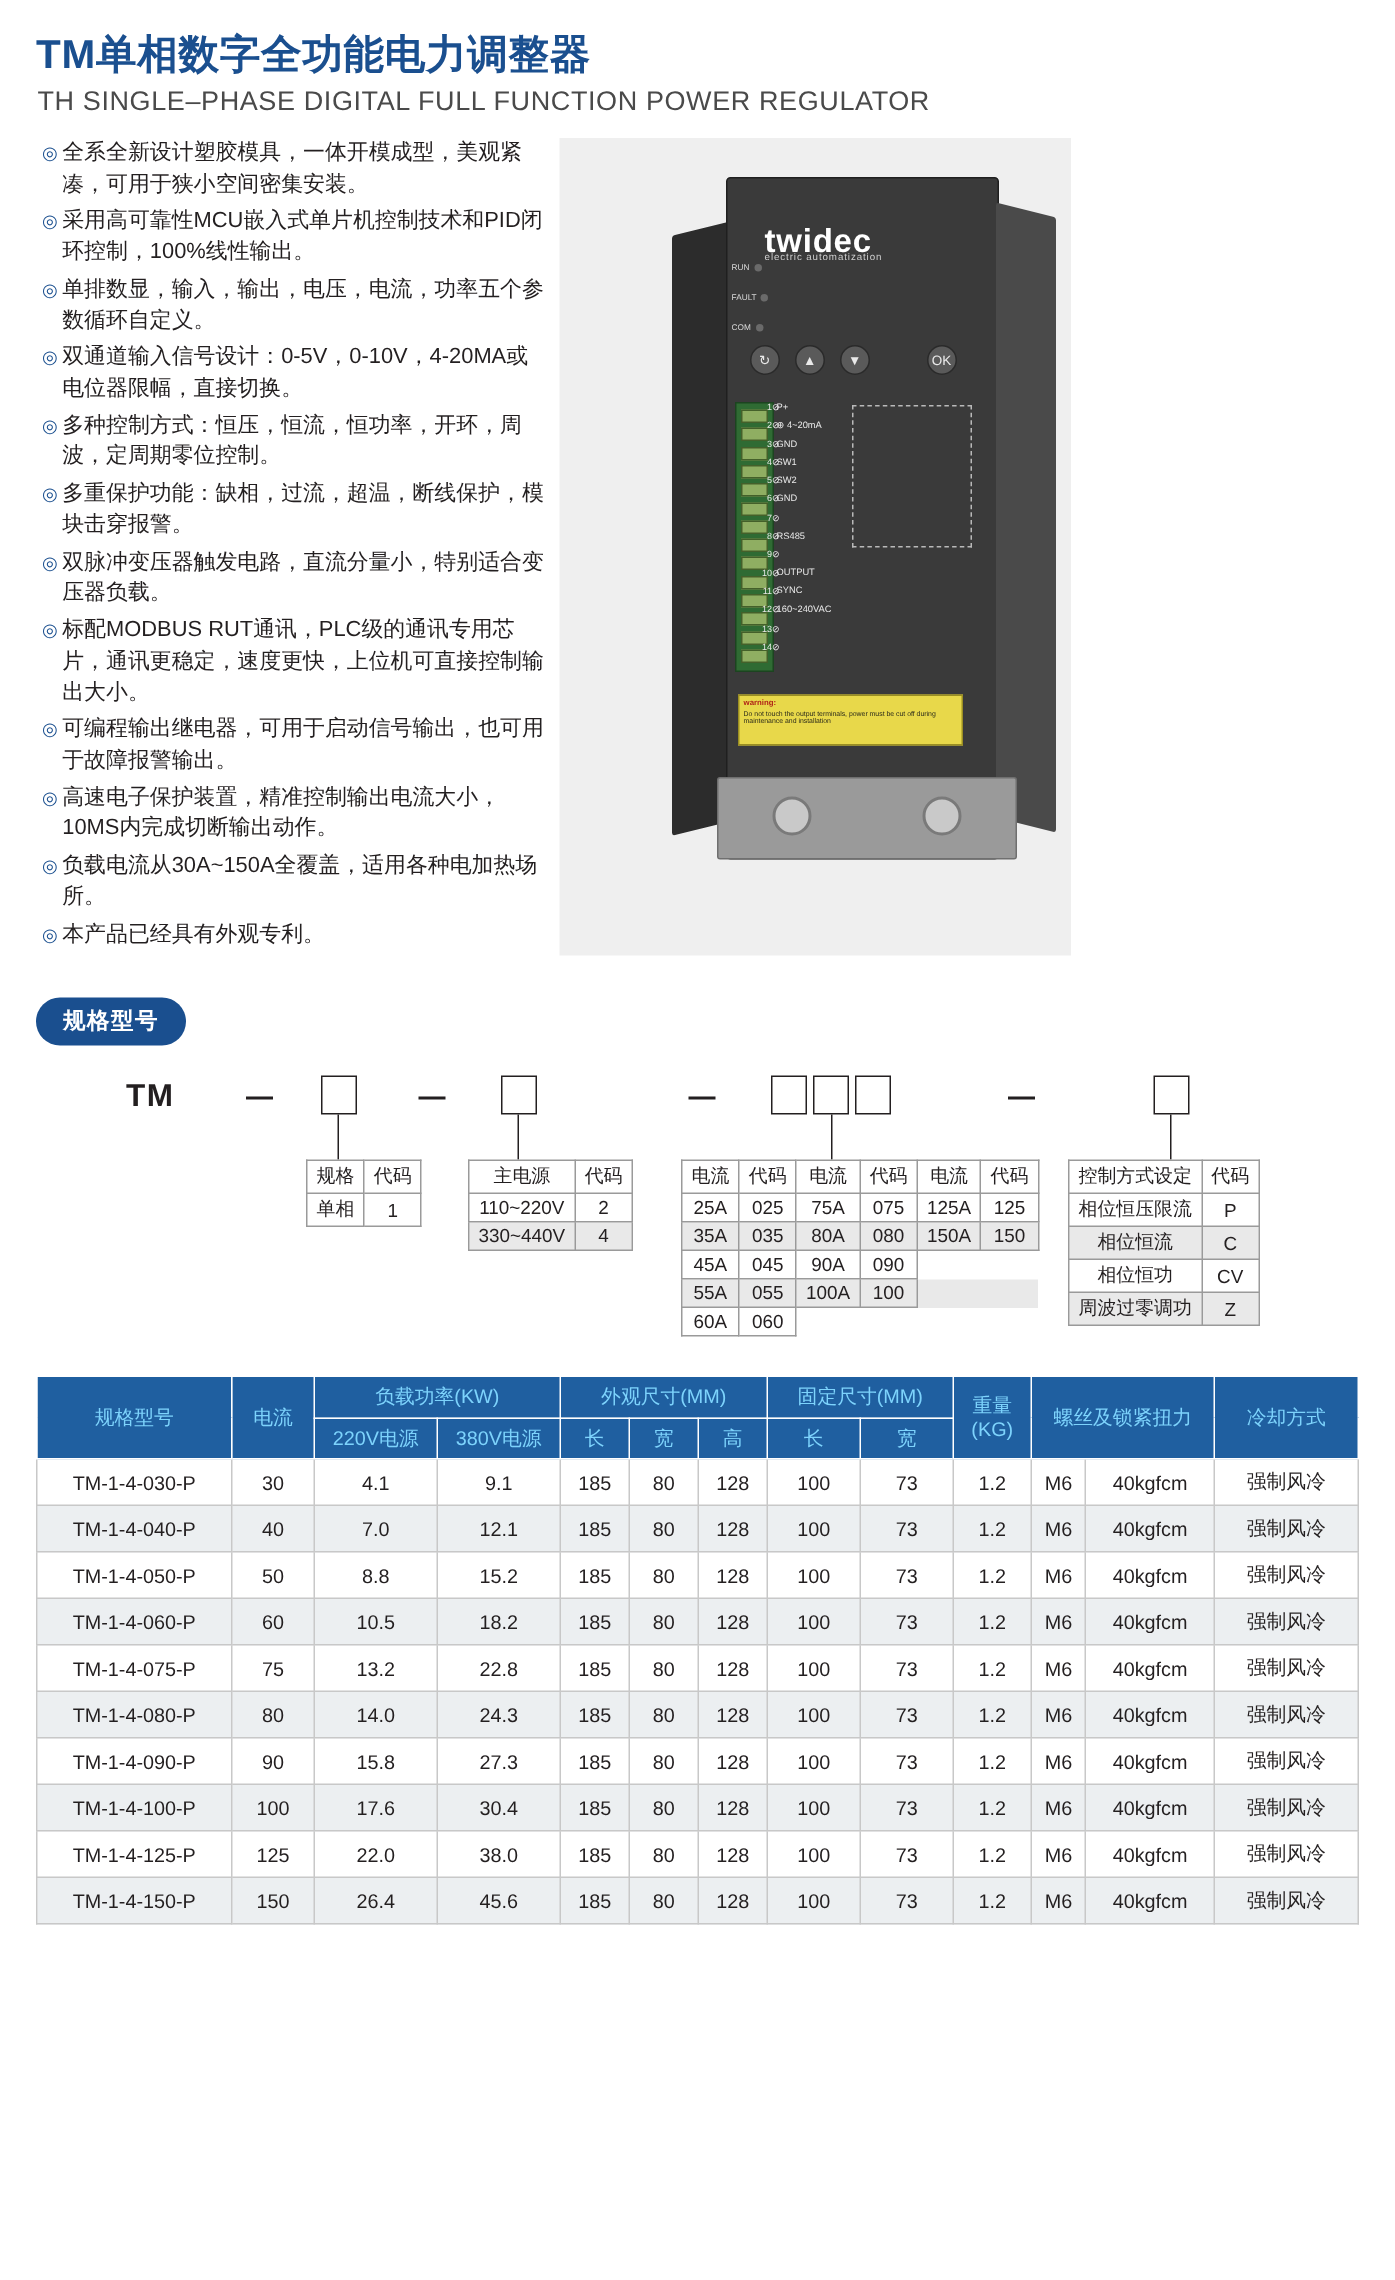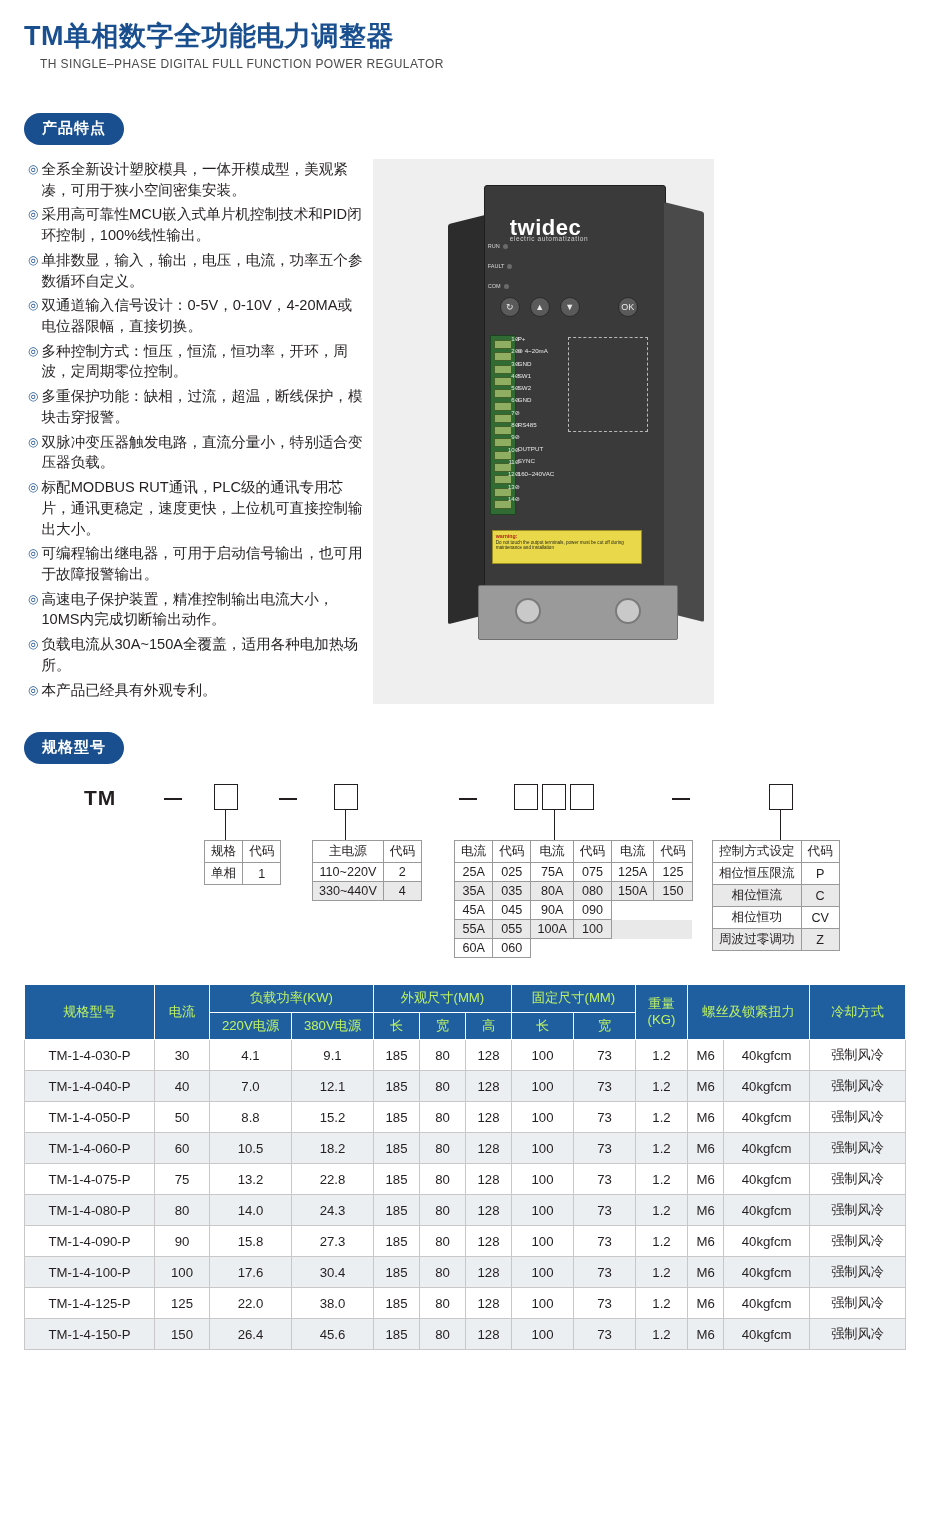--- a/index.html
+++ b/index.html
@@ -17,24 +17,24 @@
 
   
   .title-cn {
     font-size: 27px;
     font-weight: bold;
     color: #1a4f8f;
     letter-spacing: 0.5px;
     margin: 0 0 3px 0;
   }
   .title-en {
-    font-size: 12px;
+    font-size: 18px;
     color: #4a4a4a;
     letter-spacing: 0.4px;
-    margin: 0 0 12px 16px;
+    margin: 0 0 12px 1px;
   }
   .slogan-pill {
     display: inline-block;
     border: 1.6px solid #1a4f8f;
     border-radius: 18px;
     color: #1a4f8f;
     font-size: 15.5px;
     font-weight: bold;
     padding: 7px 22px 8px 22px;
     letter-spacing: 1px;
@@ -192,43 +192,40 @@
   .spec-title {
     font-size: 18px; font-weight: bold; color:#1a4f8f;
     margin: 16px 0 8px 0;
   }
   table.spec {
     width: 882px;
     border-collapse: collapse;
     font-size: 13.2px;
   }
   table.spec th {
-    background:#1f5fa0; color:#bef264; border:1px solid #ffffff;
+    background:#1f5fa0; color:#7dd3fc; border:1px solid #ffffff;
     font-weight: normal; padding: 5px 2px; line-height:1.25;
   }
   table.spec td {
     border:1px solid #c8c8c8; text-align:center; padding: 6px 2px;
     color:#231f20;
   }
   table.spec tr.odd td { background:#ffffff; }
   table.spec tr.even td { background:#eceff1; }
 </style>
 </head>
 <body>
 
 <div class="page">
 
   
   <h1 class="title-cn">TM单相数字全功能电力调整器</h1>
   <div class="title-en">TH SINGLE–PHASE DIGITAL FULL FUNCTION POWER REGULATOR</div>
 
   
-  <div class="tag-row">
-    <span class="tag">产品特点</span>
-  </div>
 
   <div class="content-row">
     <div class="features" id="feature-list">
         <div class="feature">
           <span class="bullet">◎</span>
           <span class="txt">全系全新设计塑胶模具，一体开模成型，美观紧凑，可用于狭小空间密集安装。</span>
         </div>
         <div class="feature">
           <span class="bullet">◎</span>
           <span class="txt">采用高可靠性MCU嵌入式单片机控制技术和PID闭环控制，100%线性输出。</span>

